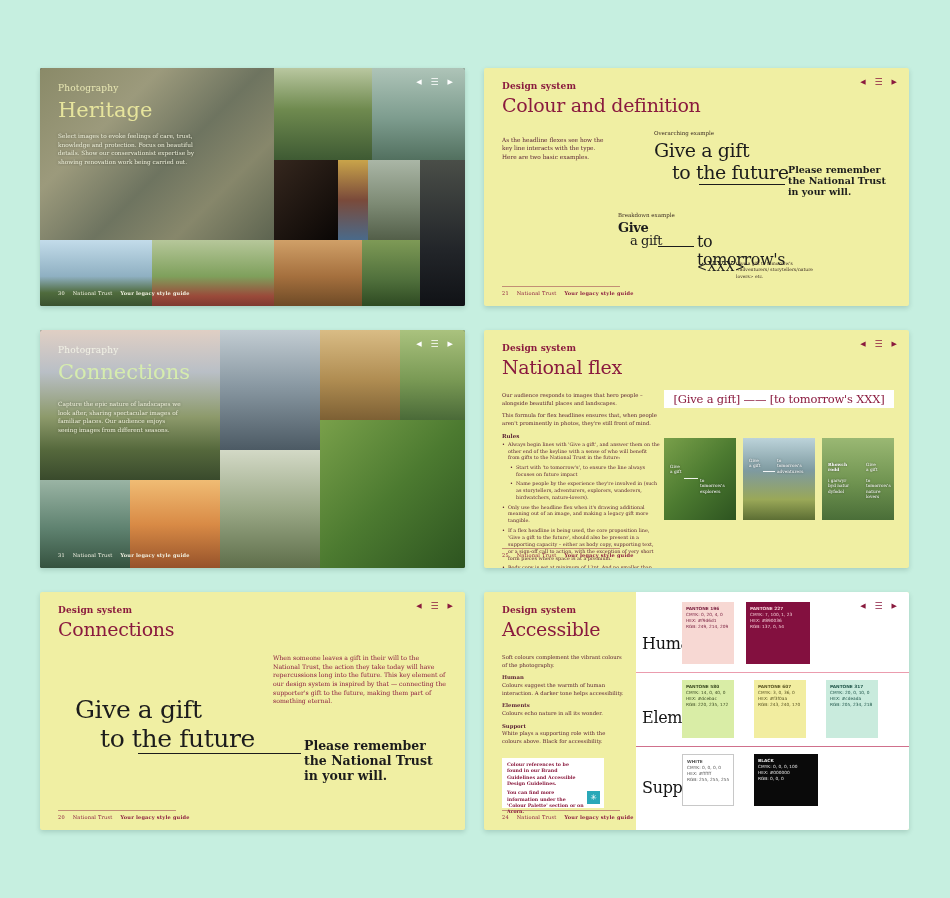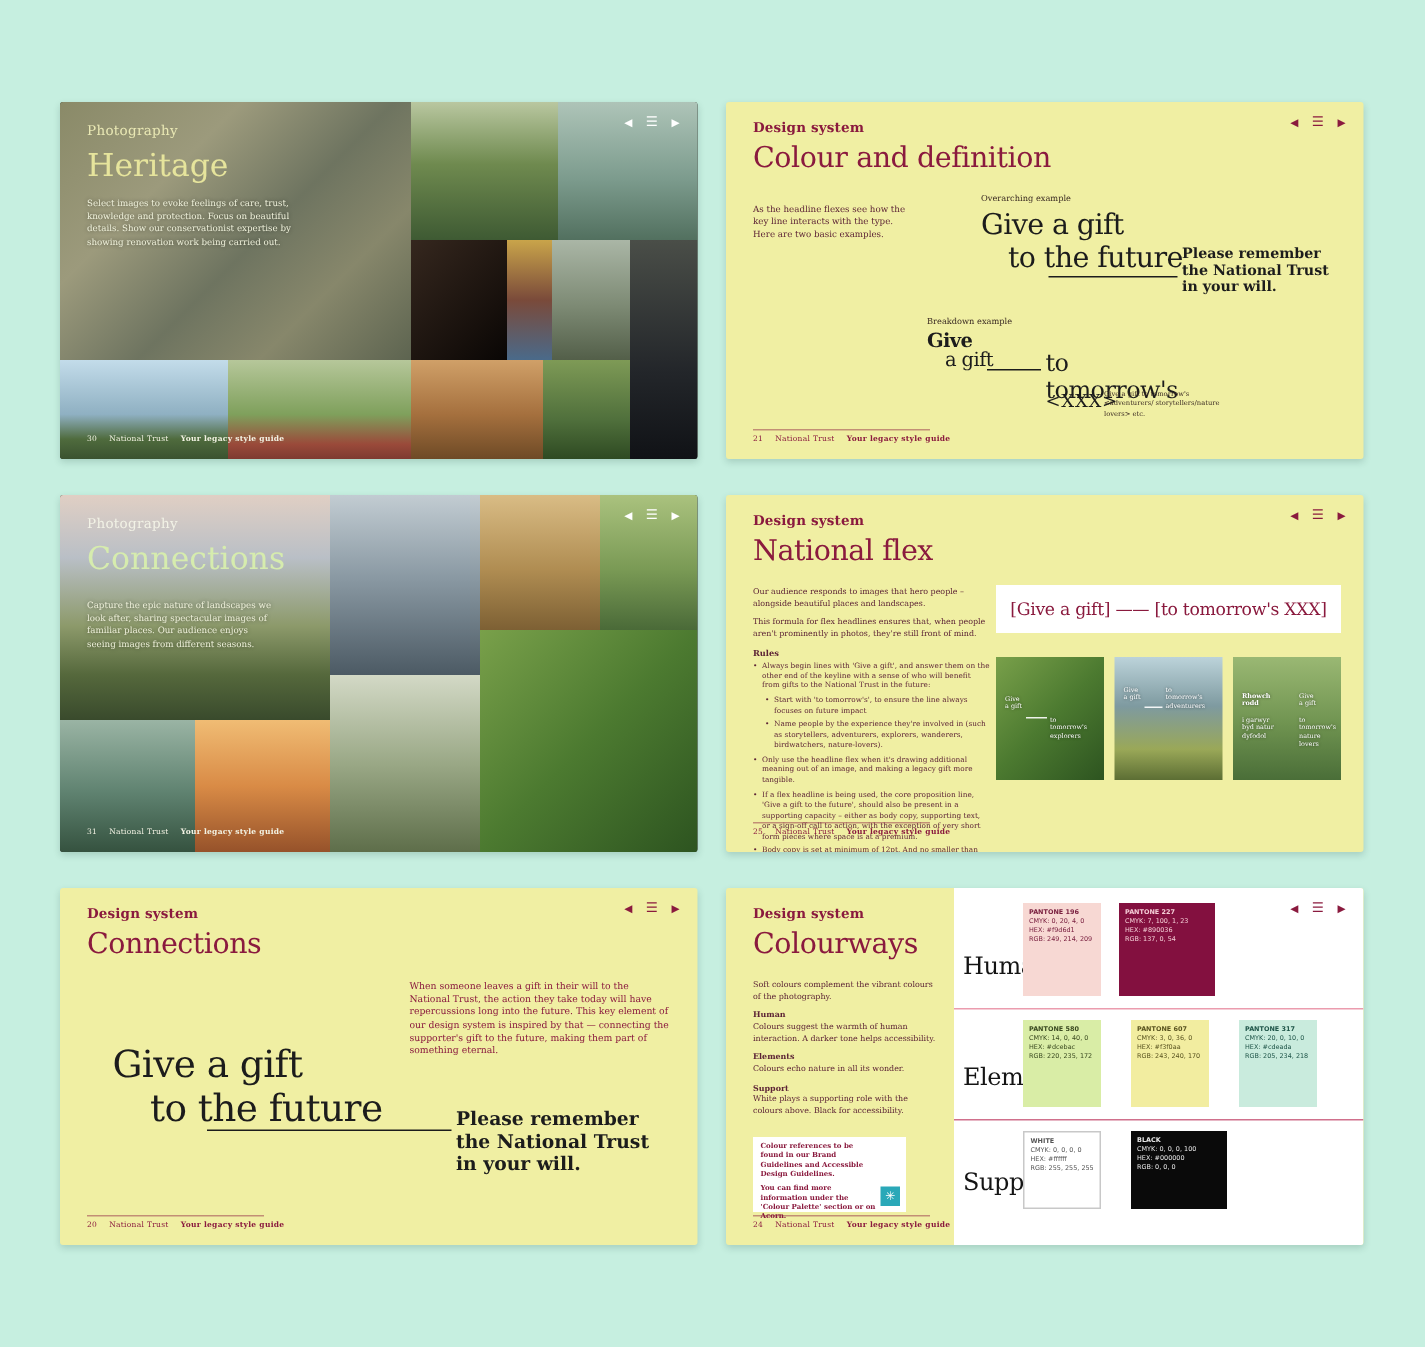--- a/index.html
+++ b/index.html
@@ -67,21 +67,21 @@
   
   .hf-col { position:absolute; left:18px; top:62px; width:158px; }
   .hf-col p { margin-bottom:5px; }
   .hf-rules-h { font-size:5.5px; font-weight:bold; color:#5c2335; margin-bottom:2px; }
   .hf-list { list-style:none; }
   .hf-list li { position:relative; padding-left:6px; font-size:4.9px; line-height:1.4; color:#5c2335; margin-bottom:3px; }
   .hf-list li::before { content:"•"; position:absolute; left:0; top:0; }
   .hf-sub { margin:2px 0 3px 8px; list-style:none; }
   .hf-sub li { position:relative; padding-left:6px; font-size:4.9px; line-height:1.4; color:#5c2335; margin-bottom:2px; }
   .hf-sub li::before { content:"•"; position:absolute; left:0; top:0; }
-  .hf-box { position:absolute; left:180px; top:60px; width:230px; height:32px; background:#ffffff; display:flex; align-items:center; justify-content:center; }
+  .hf-box { position:absolute; left:180px; top:60px; width:230px; height:18px; background:#ffffff; display:flex; align-items:center; justify-content:center; }
   .hf-box span { color:#8a1a3e; font-size:11.5px; letter-spacing:-.2px; }
   .hf-cards { position:absolute; left:180px; top:108px; display:flex; gap:7px; }
   .hf-card { position:relative; width:72px; height:82px; overflow:hidden; }
   .hf-card .cap { position:absolute; color:#fff; font-size:4.3px; line-height:1.25; text-shadow:0 0 2px rgba(0,0,0,.6); white-space:pre-line; }
   .hf-card .capb { font-weight:bold; }
   .hf-card .kl { position:absolute; height:1px; background:#fff; opacity:.9; }
 
   
   .cw-col { position:absolute; left:18px; top:62px; width:122px; }
   .cw-col p { font-size:5.3px; line-height:1.45; color:#5c2335; margin-bottom:5px; }
@@ -283,21 +283,21 @@
     </div>
     <div class="footer">
       <span>20</span>
       <span>National Trust</span>
       <span class="guide">Your legacy style guide</span>
     </div>
   </div>
 
   <div class="slide yellow" style="left:484px; top:592px;">
     <div class="eyebrow">Design system</div>
-    <div class="title">Colourways</div>
+    <div class="title">Accessible</div>
 
     <div class="cw-col">
       <p>Soft colours complement the vibrant colours of the photography.</p>
       <p class="b">Human</p>
       <p>Colours suggest the warmth of human interaction. A darker tone helps accessibility.</p>
       <p class="b">Elements</p>
       <p>Colours echo nature in all its wonder.</p>
       <p class="b">Support</p>
       <p>White plays a supporting role with the colours above. Black for accessibility.</p>
     </div>

